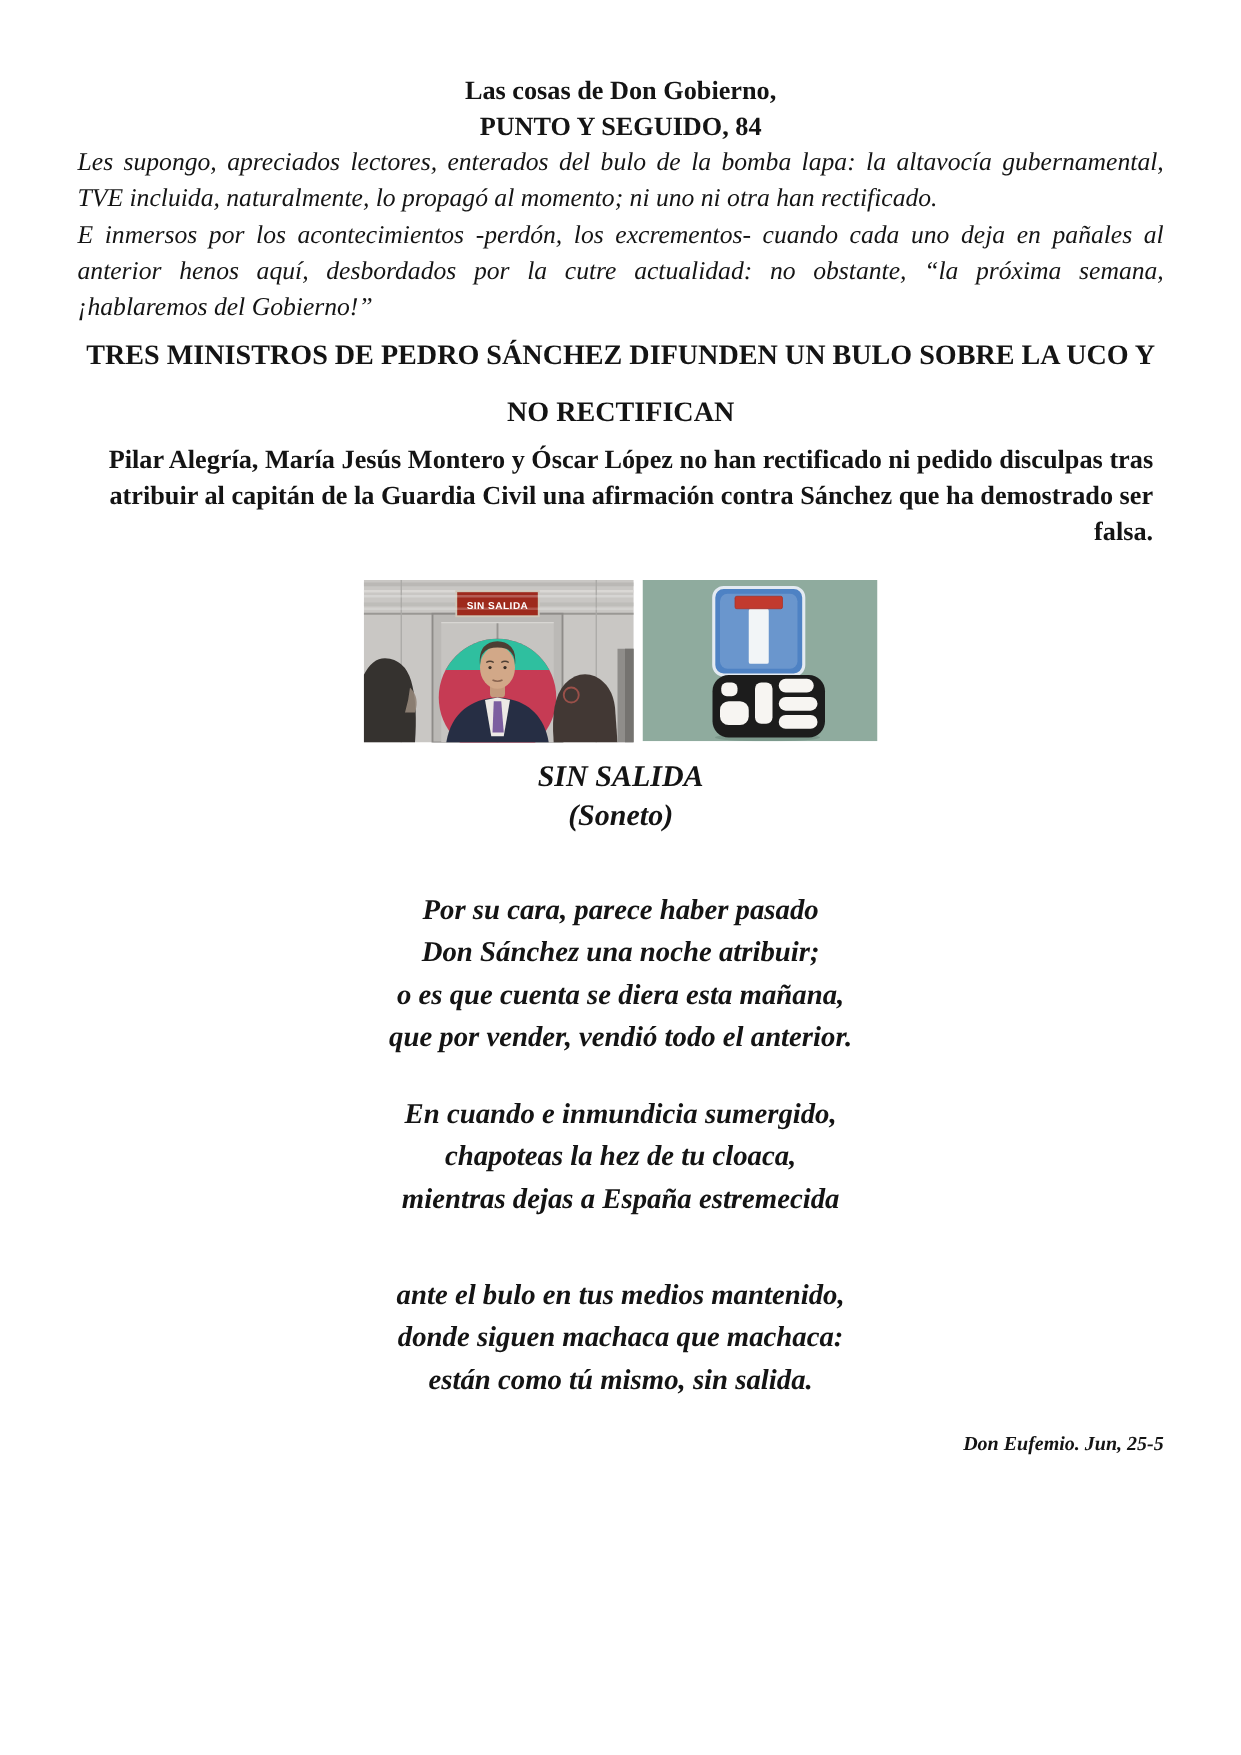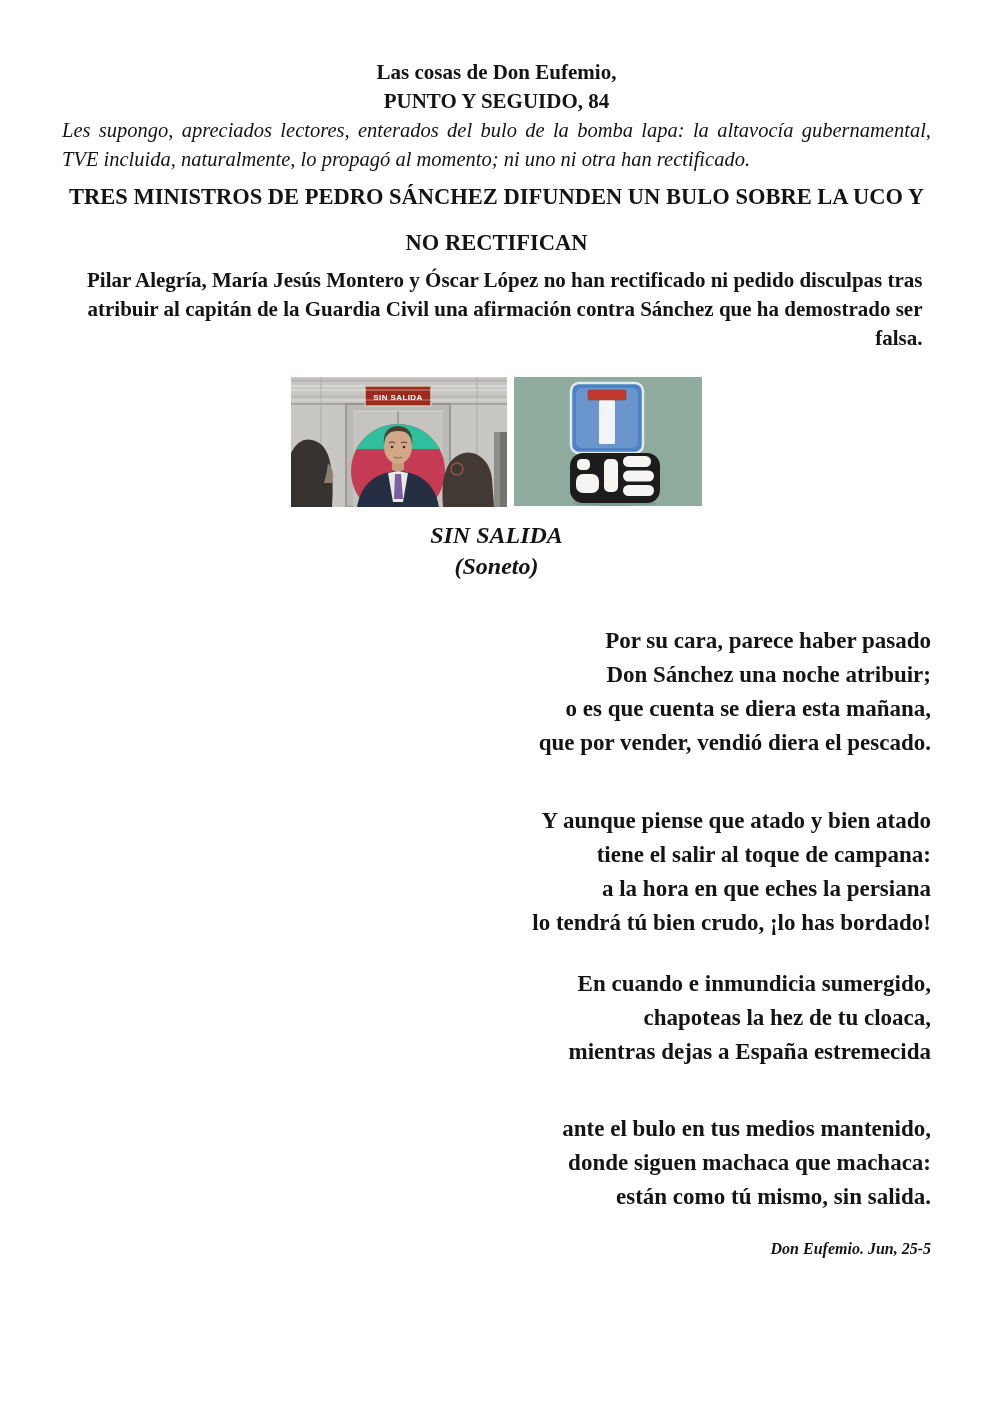--- a/index.html
+++ b/index.html
@@ -11,39 +11,40 @@
   }
   .page{box-sizing:border-box;width:993px;height:1404px;padding:58px 62px 0;}
   .doc-title{font-weight:bold;font-size:21px;line-height:29px;text-align:center;}
   .doc-title div{white-space:nowrap;}
   .intro{font-style:italic;font-size:20.5px;line-height:29px;text-align:justify;margin:0;}
   .headline{font-weight:bold;font-size:22.5px;line-height:46px;text-align:center;margin:0;}
   .subheadline{font-weight:bold;font-size:21px;line-height:29px;text-align:right;margin:0 auto;max-width:852px;}
   .figures{display:flex;justify-content:center;align-items:flex-start;gap:7px;margin-top:24px;}
   .figures svg{display:block;}
   .poem-head{font-weight:bold;font-style:italic;font-size:24px;line-height:31px;text-align:center;margin-top:13px;}
-  .stanza{font-weight:bold;font-size:23px;line-height:34px;text-align:right;}
+  .stanza{font-weight:bold;font-style:italic;font-size:23px;line-height:34px;text-align:center;}
   .stanza.s1{margin-top:42px;}
   .stanza.s2{margin-top:44px;}
   .stanza.s3{margin-top:27px;}
   .stanza.s4{margin-top:43px;}
   .signature{font-weight:bold;font-style:italic;font-size:16px;text-align:right;margin-top:26px;}
   .sign-text{font-family:"Liberation Sans","DejaVu Sans",sans-serif;font-weight:bold;}
 </style>
 </head>
 <body>
 
 <div class="page">
 
   <div class="doc-title">
-    <div>Las cosas de Don Eufemio,</div>
+    <div>Las cosas de Don Gobierno,</div>
     <div>PUNTO Y SEGUIDO, 84</div>
   </div>
 
   <p class="intro">Les supongo, apreciados lectores, enterados del bulo de la bomba lapa: la altavocía gubernamental, TVE incluida, naturalmente, lo propagó al momento;  ni uno ni otra han rectificado.</p>
+  <p class="intro">E inmersos por los acontecimientos -perdón, los excrementos- cuando cada uno deja en pañales al anterior henos aquí, desbordados por la cutre actualidad: no obstante, “la próxima semana, ¡hablaremos del Gobierno!”</p>
 
   <div class="headline">TRES MINISTROS DE PEDRO SÁNCHEZ DIFUNDEN UN BULO SOBRE LA UCO Y NO RECTIFICAN</div>
   <div class="subheadline">Pilar Alegría, María Jesús Montero y Óscar López no han rectificado ni pedido disculpas tras atribuir al capitán de la Guardia Civil una afirmación contra Sánchez que ha demostrado ser falsa.</div>
 
   <div class="figures">
 
     <svg width="216" height="130" viewBox="0 0 216 130">
       <rect x="0" y="0" width="216" height="130" fill="#c9c7c4"></rect>
 
       <rect x="0" y="2" width="216" height="3" fill="#b4b2af" opacity="0.7"></rect>
@@ -126,29 +127,23 @@
 
   </div>
 
   <div class="poem-head">SIN SALIDA</div>
   <div class="poem-head" style="margin-top:0;">(Soneto)</div>
 
   <div class="stanza s1">
     <div>Por su cara, parece haber pasado</div>
     <div>Don Sánchez una noche atribuir;</div>
     <div>o es que cuenta se diera esta mañana,</div>
-    <div>que por vender, vendió diera el pescado.</div>
+    <div>que por vender, vendió todo el anterior.</div>
   </div>
 
-  <div class="stanza s2">
-    <div>Y aunque piense que atado y bien atado</div>
-    <div>tiene el salir al toque de campana:</div>
-    <div>a la hora en que eches la persiana</div>
-    <div>lo tendrá tú bien crudo, ¡lo has bordado!</div>
-  </div>
 
   <div class="stanza s3">
     <div>En cuando e inmundicia sumergido,</div>
     <div>chapoteas la hez de tu cloaca,</div>
     <div>mientras dejas a España estremecida</div>
   </div>
 
   <div class="stanza s4">
     <div>ante el bulo en tus medios mantenido,</div>
     <div>donde siguen machaca que machaca:</div>

